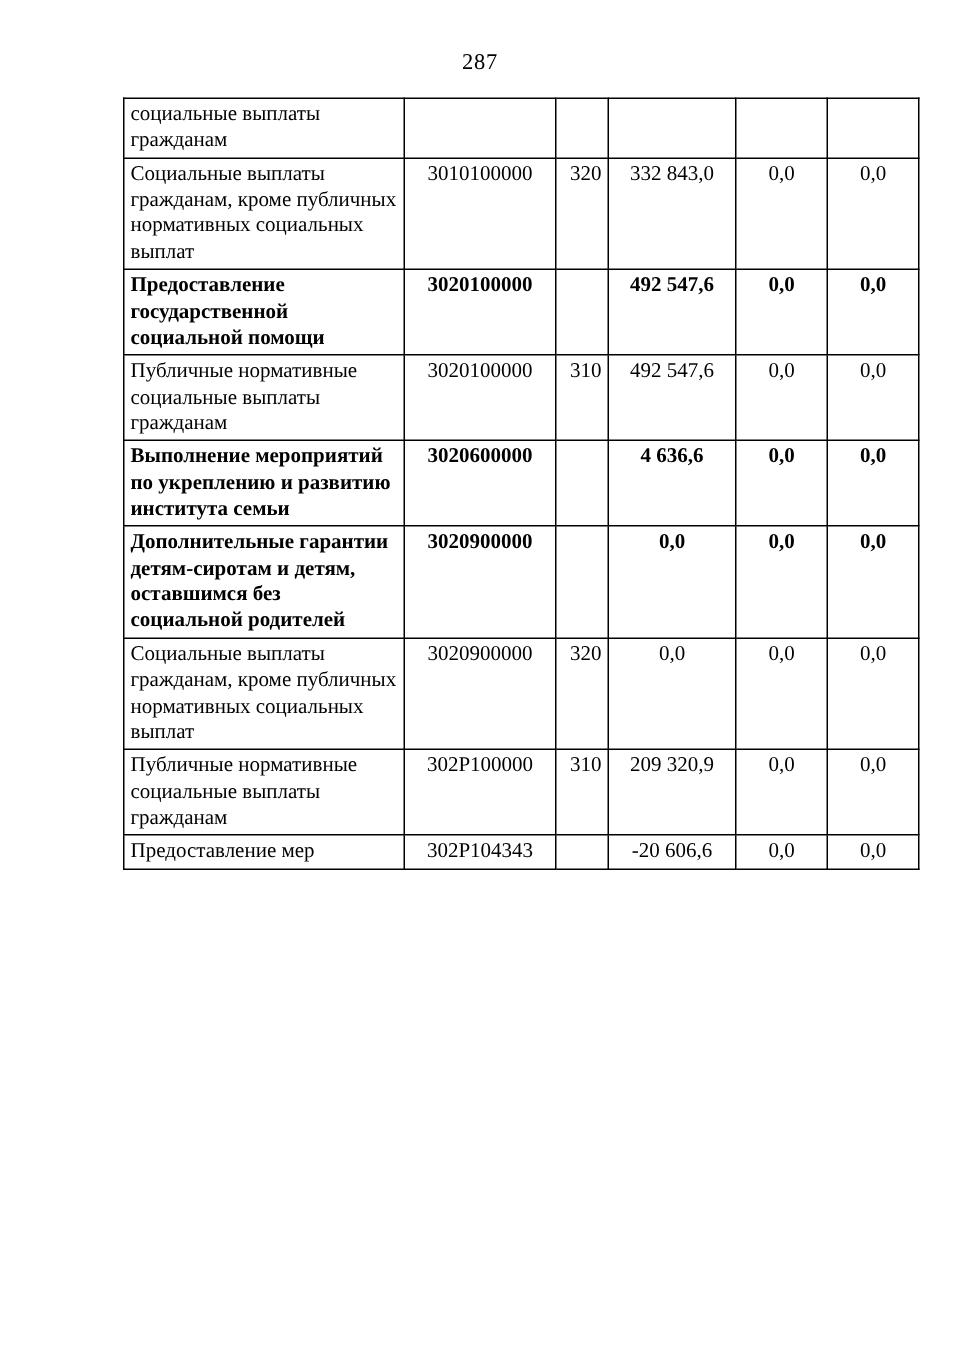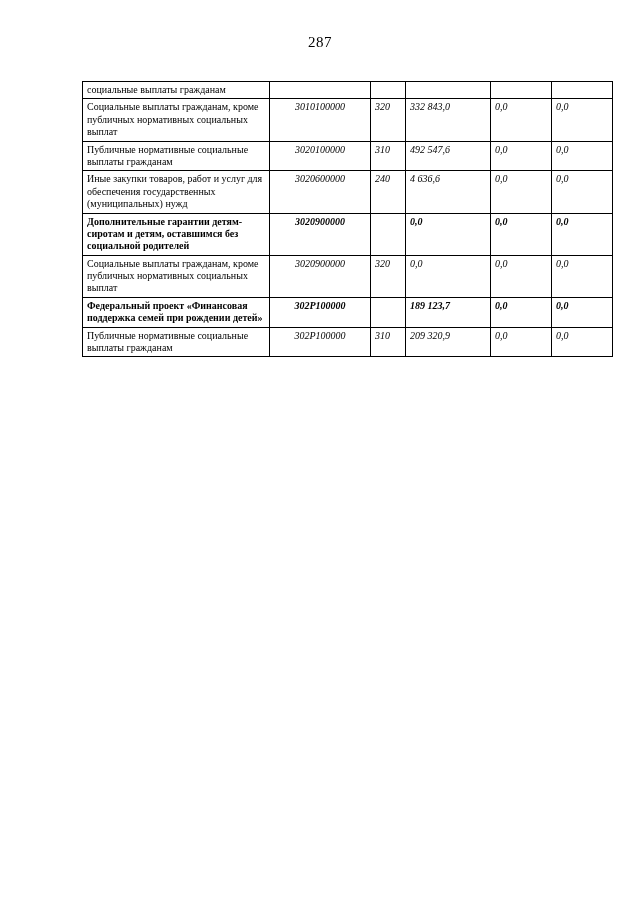--- a/index.html
+++ b/index.html
@@ -18,56 +18,56 @@
   .page {
     position: relative;
     width: 640px;
     height: 905px;
     box-sizing: border-box;
   }
   .page-number {
     text-align: center;
     font-size: 15px;
     margin-top: 34px;
-    margin-bottom: 30px;
+    margin-bottom: 14px;
     letter-spacing: 0.5px;
   }
   .table-wrap {
     margin: 0 28px 0 82px;
   }
   table.budget {
     border-collapse: collapse;
     width: 530px;
     table-layout: fixed;
-    font-size: 10px;
+    font-size: 14px;
     line-height: 1.24;
   }
   table.budget td {
     border: 1px solid #000000;
     padding: 2px 4px 2px 4px;
     vertical-align: top;
     word-wrap: break-word;
   }
   
   col.c-name   { width: 187px; }
   col.c-code   { width: 101px; }
   col.c-kind   { width: 35px; }
   col.c-sum1   { width: 85px; }
   col.c-sum2   { width: 61px; }
   col.c-sum3   { width: 61px; }
 
   td.name   { text-align: left; }
   td.code   { text-align: center; }
-  td.kind   { text-align: left; }
-  td.num    { text-align: left; padding-right: 5px; }
+  td.kind   { text-align: right; }
+  td.num    { text-align: center; padding-right: 5px; }
 
   .bold { font-weight: bold; }
 
   
-  td.bottom { vertical-align: bottom; font-style: italic; }
+  td.bottom { vertical-align: bottom; }
 </style>
 </head>
 <body>
 
 <div class="page">
 
   <div class="page-number">287</div>
 
   <div class="table-wrap">
     <table class="budget">
@@ -90,64 +90,72 @@
           </tr>
           <tr>
             <td class="name">Социальные выплаты гражданам, кроме публичных нормативных социальных выплат</td>
             <td class="code bottom">3010100000</td>
             <td class="kind bottom">320</td>
             <td class="num bottom">332 843,0</td>
             <td class="num bottom">0,0</td>
             <td class="num bottom">0,0</td>
           </tr>
           <tr>
+            <td class="name bold">Предоставление государственной социальной помощи</td>
+            <td class="code bold bottom">3020100000</td>
+            <td class="kind bold bottom"></td>
+            <td class="num bold bottom">492 547,6</td>
+            <td class="num bold bottom">0,0</td>
+            <td class="num bold bottom">0,0</td>
+          </tr>
+          <tr>
             <td class="name">Публичные нормативные социальные выплаты гражданам</td>
             <td class="code bottom">3020100000</td>
             <td class="kind bottom">310</td>
             <td class="num bottom">492 547,6</td>
             <td class="num bottom">0,0</td>
             <td class="num bottom">0,0</td>
           </tr>
           <tr>
-            <td class="name">Иные закупки товаров, работ и услуг для обеспечения государственных (муниципальных) нужд</td>
-            <td class="code bottom">3020600000</td>
-            <td class="kind bottom">240</td>
-            <td class="num bottom">4 636,6</td>
-            <td class="num bottom">0,0</td>
-            <td class="num bottom">0,0</td>
+            <td class="name bold">Выполнение мероприятий по укреплению и развитию института семьи</td>
+            <td class="code bold bottom">3020600000</td>
+            <td class="kind bold bottom"></td>
+            <td class="num bold bottom">4 636,6</td>
+            <td class="num bold bottom">0,0</td>
+            <td class="num bold bottom">0,0</td>
           </tr>
           <tr>
             <td class="name bold">Дополнительные гарантии детям-сиротам и детям, оставшимся без социальной родителей</td>
             <td class="code bold bottom">3020900000</td>
             <td class="kind bold bottom"></td>
             <td class="num bold bottom">0,0</td>
             <td class="num bold bottom">0,0</td>
             <td class="num bold bottom">0,0</td>
           </tr>
           <tr>
             <td class="name">Социальные выплаты гражданам, кроме публичных нормативных социальных выплат</td>
             <td class="code bottom">3020900000</td>
             <td class="kind bottom">320</td>
             <td class="num bottom">0,0</td>
             <td class="num bottom">0,0</td>
             <td class="num bottom">0,0</td>
           </tr>
           <tr>
-            <td class="name bold">Федеральный проект «Финансовая поддержка семей при рождении детей»</td>
-            <td class="code bold bottom">302Р100000</td>
-            <td class="kind bold bottom"></td>
-            <td class="num bold bottom">189 123,7</td>
-            <td class="num bold bottom">0,0</td>
-            <td class="num bold bottom">0,0</td>
-          </tr>
-          <tr>
             <td class="name">Публичные нормативные социальные выплаты гражданам</td>
             <td class="code bottom">302Р100000</td>
             <td class="kind bottom">310</td>
             <td class="num bottom">209 320,9</td>
+            <td class="num bottom">0,0</td>
+            <td class="num bottom">0,0</td>
+          </tr>
+          <tr>
+            <td class="name">Предоставление мер</td>
+            <td class="code bottom">302Р104343</td>
+            <td class="kind bottom"></td>
+            <td class="num bottom">-20 606,6</td>
             <td class="num bottom">0,0</td>
             <td class="num bottom">0,0</td>
           </tr>
         </tbody>
     </table>
   </div>
 
 </div>
 
 </body></html>

